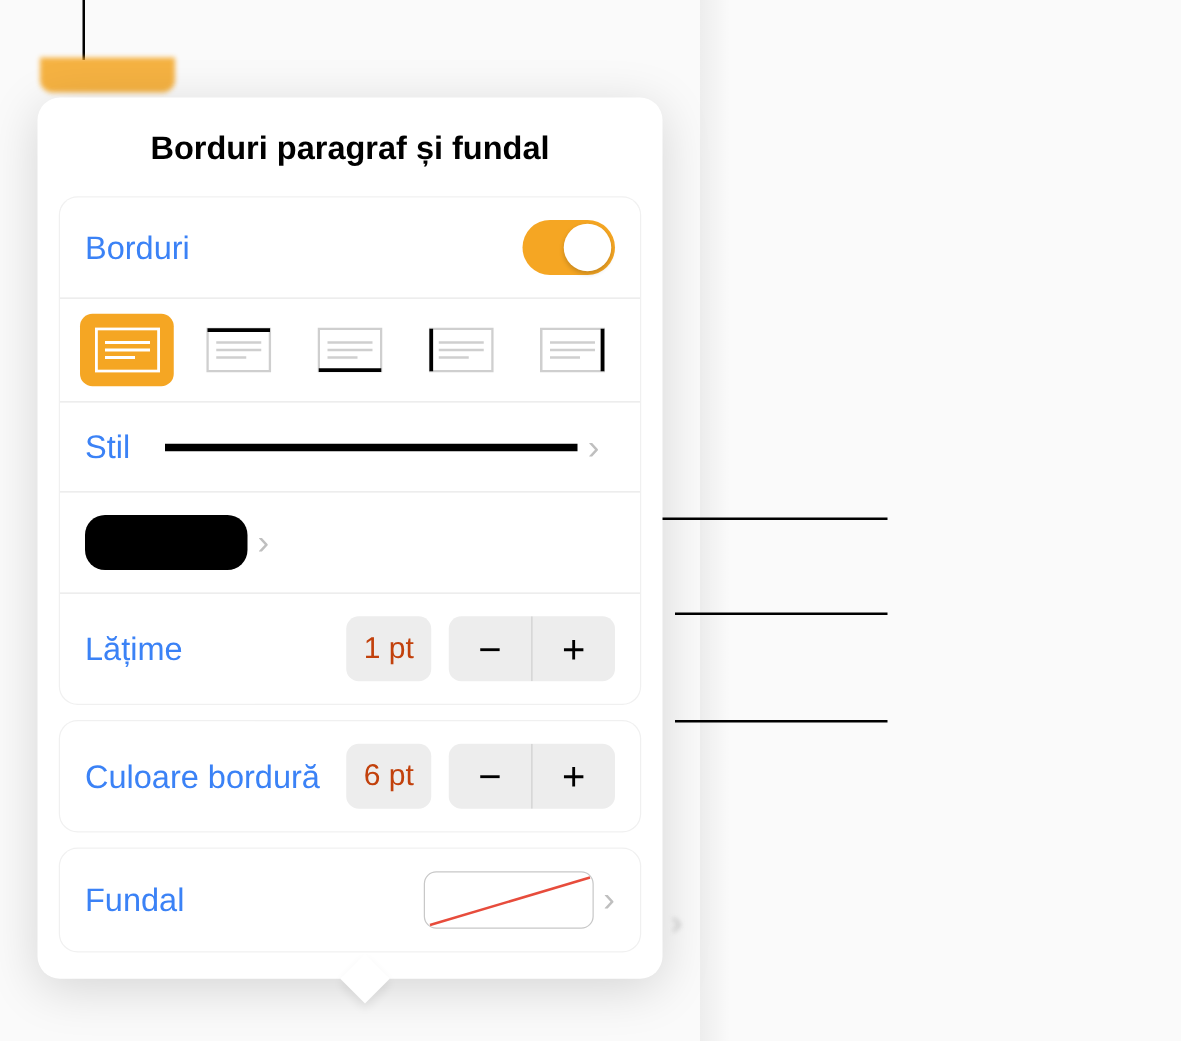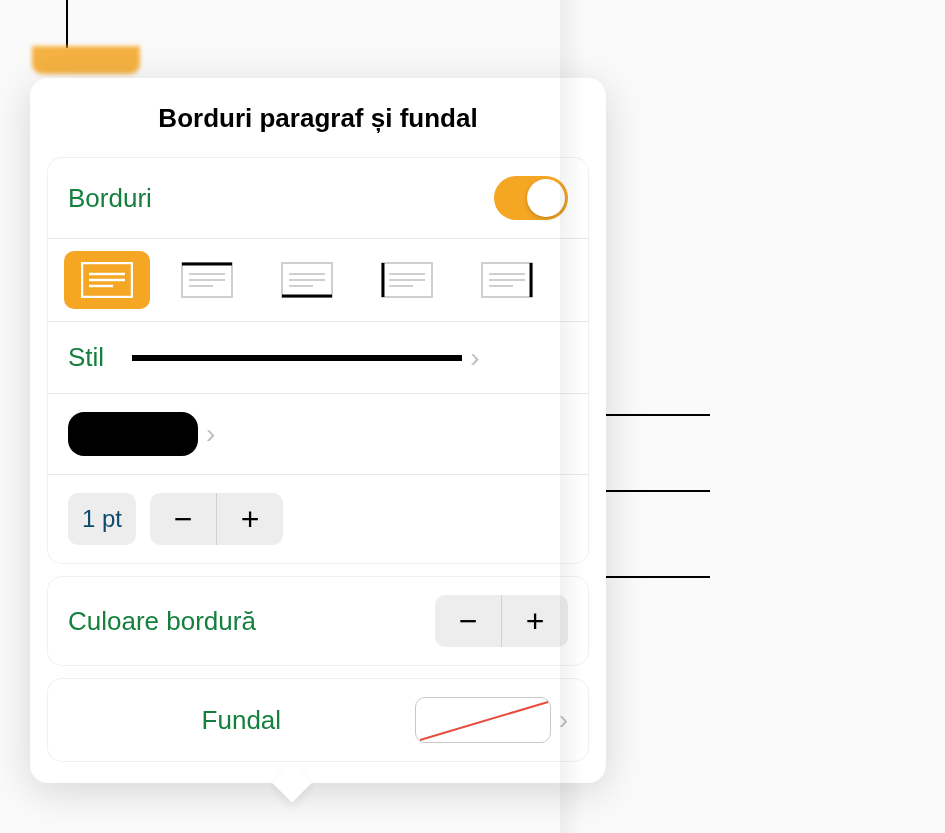--- a/index.html
+++ b/index.html
@@ -11,21 +11,21 @@
       position: relative;
     }
     .callout-line {
       position: absolute;
       background: #000;
     }
     .panel-wrapper {
       position: absolute;
       left: 30px;
       top: 78px;
-      width: 576px;
+      width: 500px;
       background: #fff;
       border-radius: 18px;
       box-shadow: 0 8px 40px rgba(0,0,0,0.15);
       overflow: visible;
     }
     .panel-title {
       text-align: center;
       font-size: 26px;
       font-weight: 600;
       color: #000;
@@ -41,21 +41,21 @@
     .row {
       display: flex;
       align-items: center;
       padding: 18px 20px;
       border-bottom: 1px solid #e8e8e8;
       min-height: 72px;
     }
     .row:last-child { border-bottom: none; }
     .row-label {
       font-size: 26px;
-      color: #15803d;
+      color: #3b82f6;
       flex: 1;
     }
     
     .toggle {
       width: 74px;
       height: 44px;
       background: #f5a623;
       border-radius: 22px;
       position: relative;
       cursor: pointer;
@@ -111,21 +111,21 @@
       height: 44px;
       background: #000;
       border-radius: 16px;
     }
     
     .value-box {
       background: #ededed;
       border-radius: 10px;
       padding: 12px 14px;
       font-size: 24px;
-      color: #0c4a6e;
+      color: #c2410c;
       margin-right: 14px;
     }
     .stepper {
       display: flex;
       background: #ededed;
       border-radius: 10px;
       overflow: hidden;
     }
     .stepper-btn {
       width: 66px;
@@ -277,42 +277,44 @@
       <div class="line-preview"></div>
       <span class="chevron">›</span>
     </div>
 
     <div class="row">
       <div class="color-swatch"></div>
       <span class="chevron">›</span>
     </div>
 
     <div class="row">
+      <div class="row-label">Lățime</div>
       <div class="value-box">1 pt</div>
       <div class="stepper">
         <div class="stepper-btn">−</div>
         <div class="stepper-divider"></div>
         <div class="stepper-btn">+</div>
       </div>
     </div>
 
   </div>
 
   <div class="card">
     <div class="row">
       <div class="row-label">Culoare bordură</div>
+      <div class="value-box">6 pt</div>
       <div class="stepper">
         <div class="stepper-btn">−</div>
         <div class="stepper-divider"></div>
         <div class="stepper-btn">+</div>
       </div>
     </div>
   </div>
 
-  <div class="card" style="margin-bottom:22px;text-align:center;">
+  <div class="card" style="margin-bottom:22px;">
     <div class="row">
       <div class="row-label">Fundal</div>
       <div class="bg-swatch">
         <svg width="136" height="46" viewBox="0 0 136 46">
           <line x1="4" y1="42" x2="132" y2="4" stroke="#e74c3c" stroke-width="2"></line>
         </svg>
       </div>
       <span class="chevron">›</span>
     </div>
   </div>

